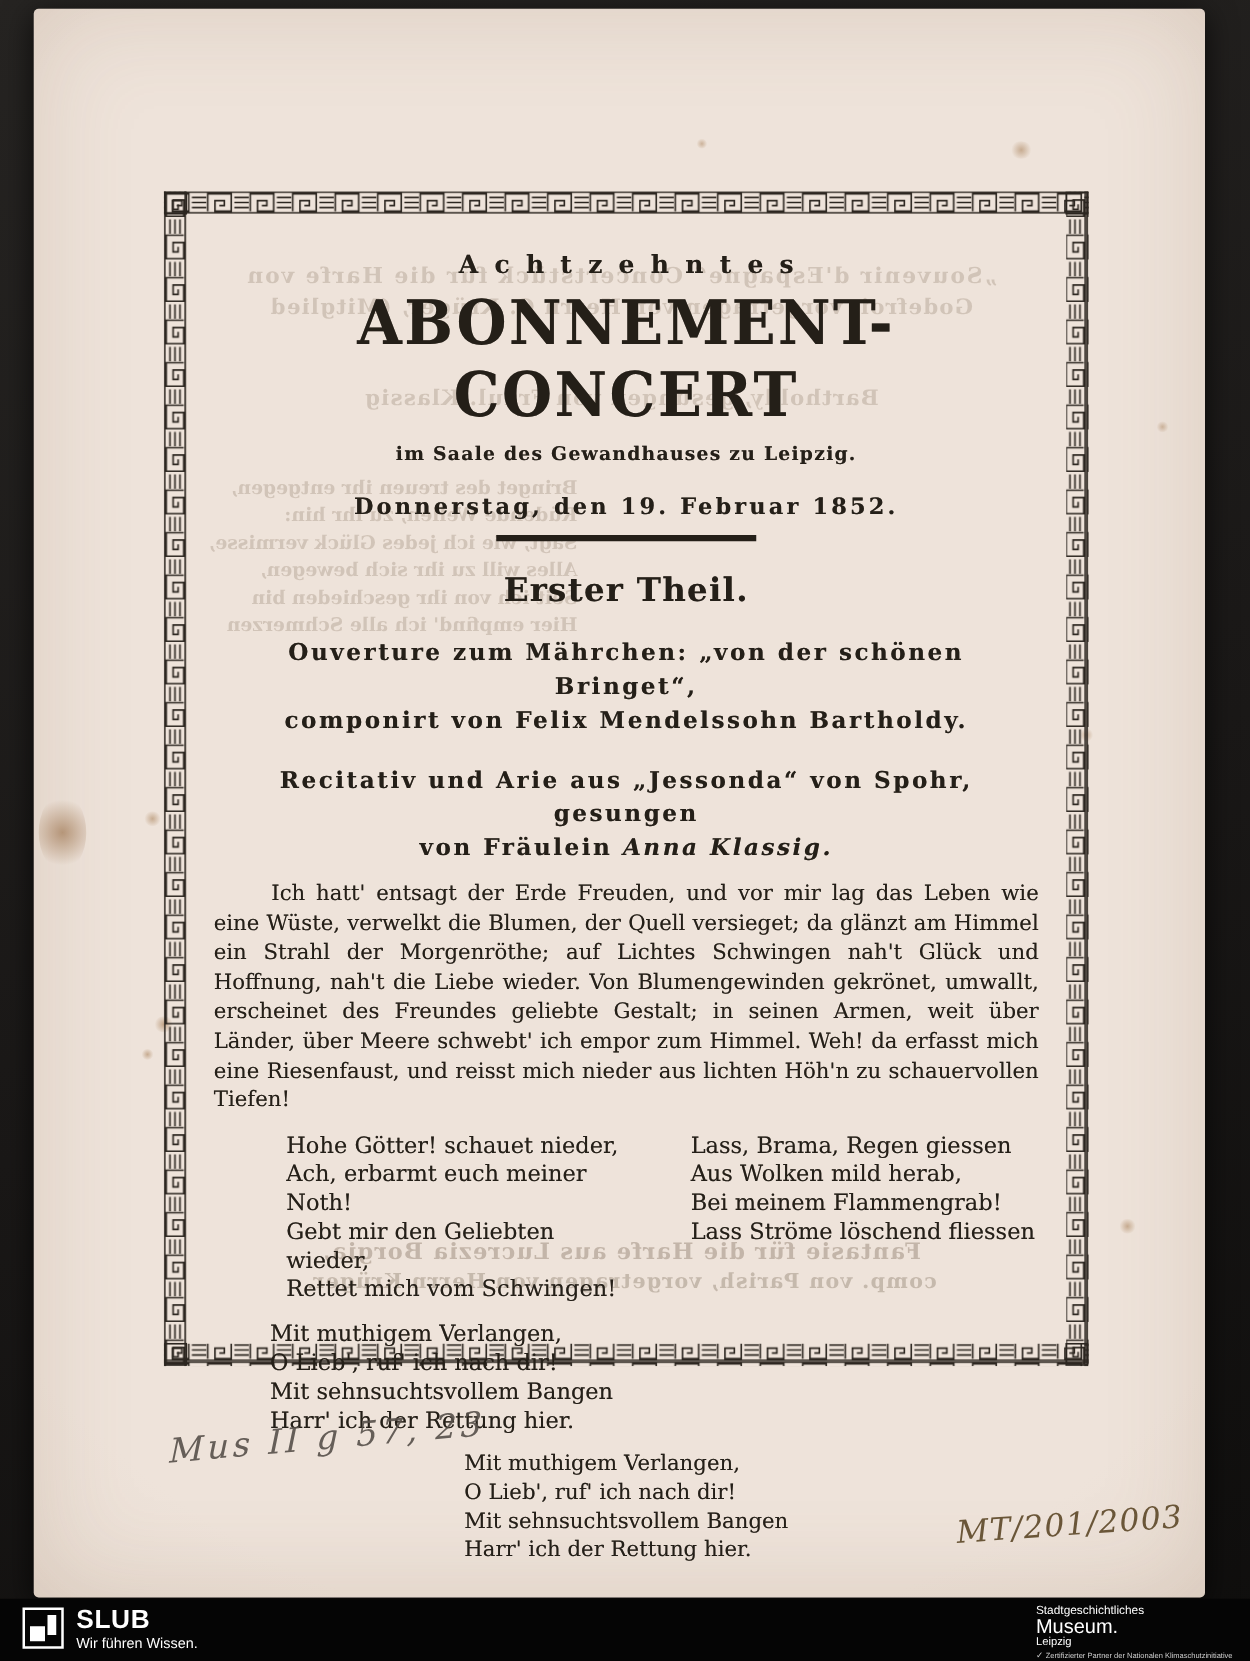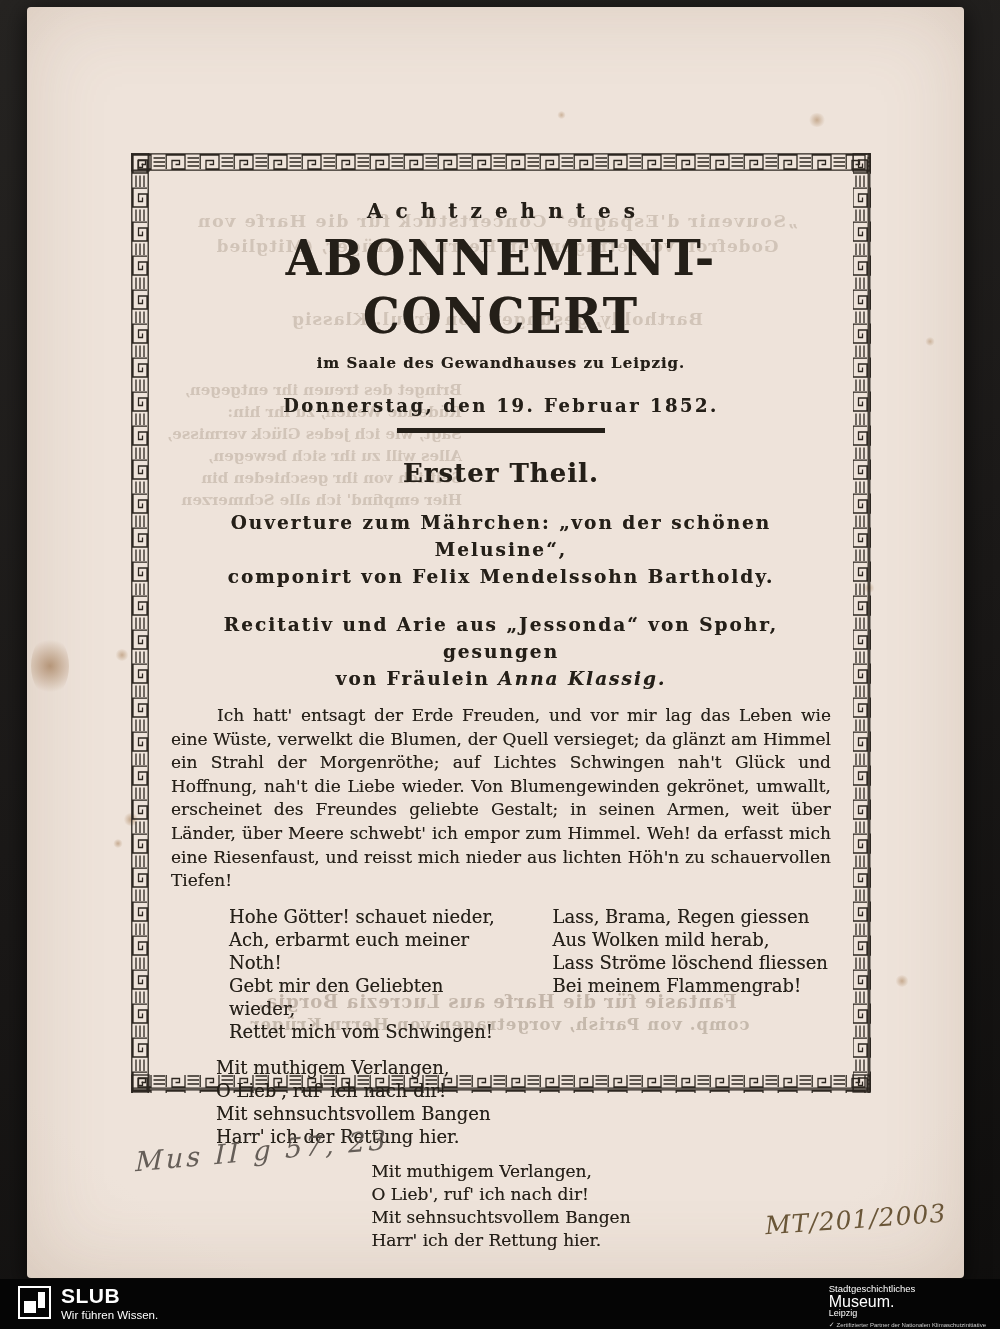--- a/index.html
+++ b/index.html
@@ -142,43 +142,43 @@
 
     <div class="content">
       <div class="series">Achtzehntes</div>
       <div class="main-title">ABONNEMENT-CONCERT</div>
       <div class="venue">im Saale des Gewandhauses zu Leipzig.</div>
       <div class="date">Donnerstag, den 19. Februar 1852.</div>
       <div class="rule"></div>
       <div class="part">Erster Theil.</div>
 
       <div class="prog-item">
-        <div>Ouverture zum Mährchen: „von der schönen Melusine“,</div>
+        <div>Ouverture zum Mährchen: „von der schönen Bringet“,</div>
         <div>componirt von Felix Mendelssohn Bartholdy.</div>
       </div>
 
       <div class="prog-item">
         <div>Recitativ und Arie aus „Jessonda“ von Spohr, gesungen</div>
         <div><span>von Fräulein </span><span class="name">Anna Klassig.</span></div>
       </div>
 
       <div class="para">Ich hatt' entsagt der Erde Freuden, und vor mir lag das Leben wie eine Wüste, verwelkt die Blumen, der Quell versieget; da glänzt am Himmel ein Strahl der Morgenröthe; auf Lichtes Schwingen nah't Glück und Hoffnung, nah't die Liebe wieder. Von Blumengewinden gekrönet, umwallt, erscheinet des Freundes geliebte Gestalt; in seinen Armen, weit über Länder, über Meere schwebt' ich empor zum Himmel. Weh! da erfasst mich eine Riesenfaust, und reisst mich nieder aus lichten Höh'n zu schauervollen Tiefen!</div>
 
       <div class="verses">
         <div class="stanza">
           <div>Hohe Götter! schauet nieder,</div>
           <div>Ach, erbarmt euch meiner Noth!</div>
           <div>Gebt mir den Geliebten wieder,</div>
           <div>Rettet mich vom Schwingen!</div>
         </div>
         <div class="stanza">
           <div>Lass, Brama, Regen giessen</div>
           <div>Aus Wolken mild herab,</div>
+          <div>Bei meinem Flammengrab!</div>
           <div>Lass Ströme löschend fliessen</div>
-          <div>Bei meinem Flammengrab!</div>
         </div>
       </div>
 
       <div class="verses verses2">
         <div class="stanza">
           <div>Mit muthigem Verlangen,</div>
           <div>O Lieb', ruf' ich nach dir!</div>
           <div>Mit sehnsuchtsvollem Bangen</div>
           <div>Harr' ich der Rettung hier.</div>
         </div>

